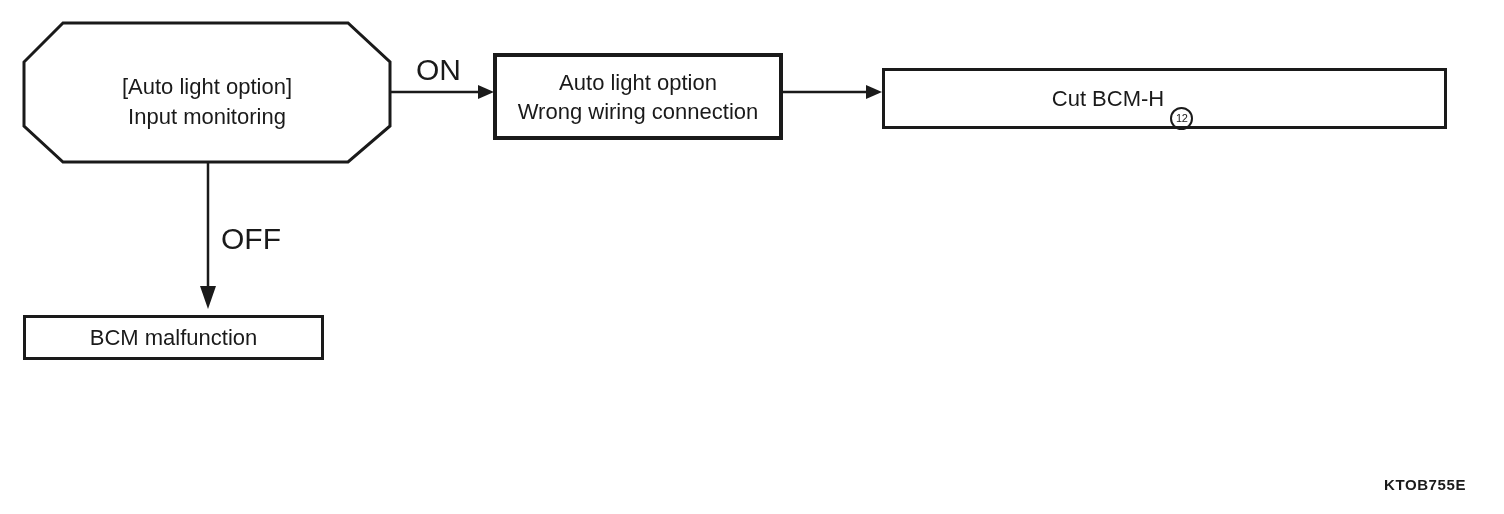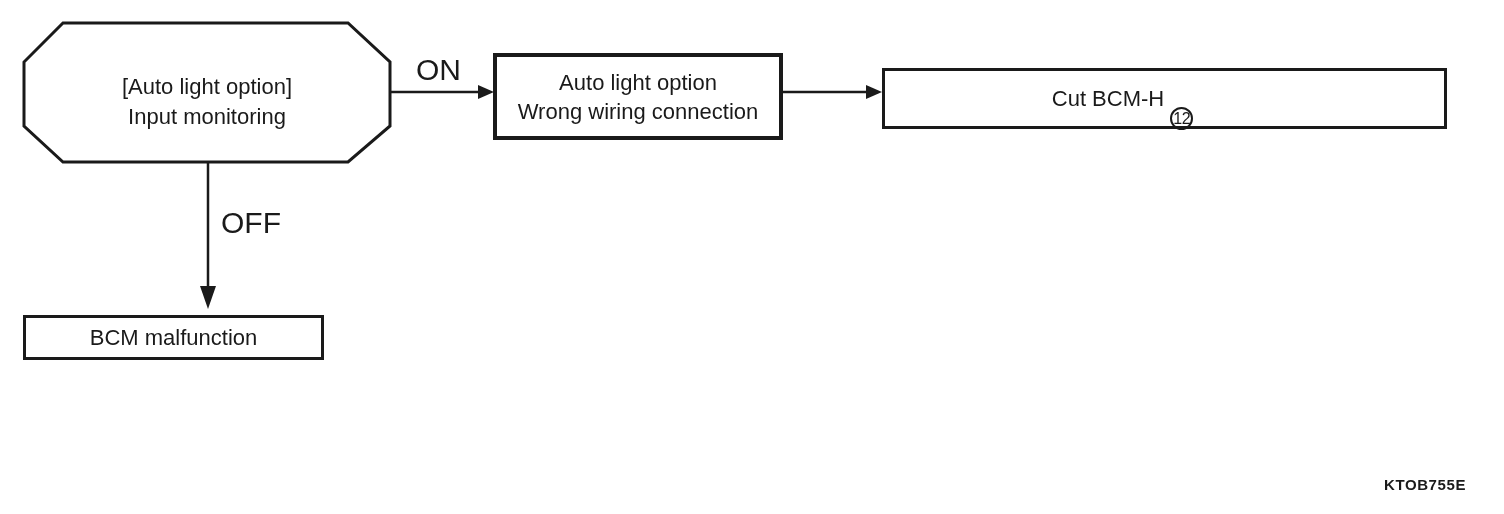--- a/index.html
+++ b/index.html
@@ -71,21 +71,21 @@
   .circled-num {
     display: inline-flex;
     align-items: center;
     justify-content: center;
     box-sizing: border-box;
     width: 23px;
     height: 23px;
     margin-left: 6px;
     border: 2px solid var(--ink);
     border-radius: 50%;
-    font-size: 16px;
+    font-size: 11px;
     line-height: 1;
     letter-spacing: -0.5px;
     margin-top: 40px;
   }
   #figure-code {
     position: absolute;
     left: 1384px;
     top: 476px;
     font-size: 15px;
     font-weight: bold;
@@ -124,21 +124,21 @@
     <span>Wrong wiring connection</span>
   </div>
 
   <div class="box" style="left:882px; top:68px; width:565px; height:61px;">
     <span id="cut-bcm-content">
       <span>Cut BCM-H</span>
       <span class="circled-num">12</span>
     </span>
   </div>
 
-  <div class="edge-label" style="left:221px; top:210px;">OFF</div>
+  <div class="edge-label" style="left:221px; top:226px;">OFF</div>
 
   <div class="box" style="left:23px; top:315px; width:301px; height:45px;">
     <span>BCM malfunction</span>
   </div>
 
   <div id="figure-code">KTOB755E</div>
 
 </div>
 
 </body></html>

